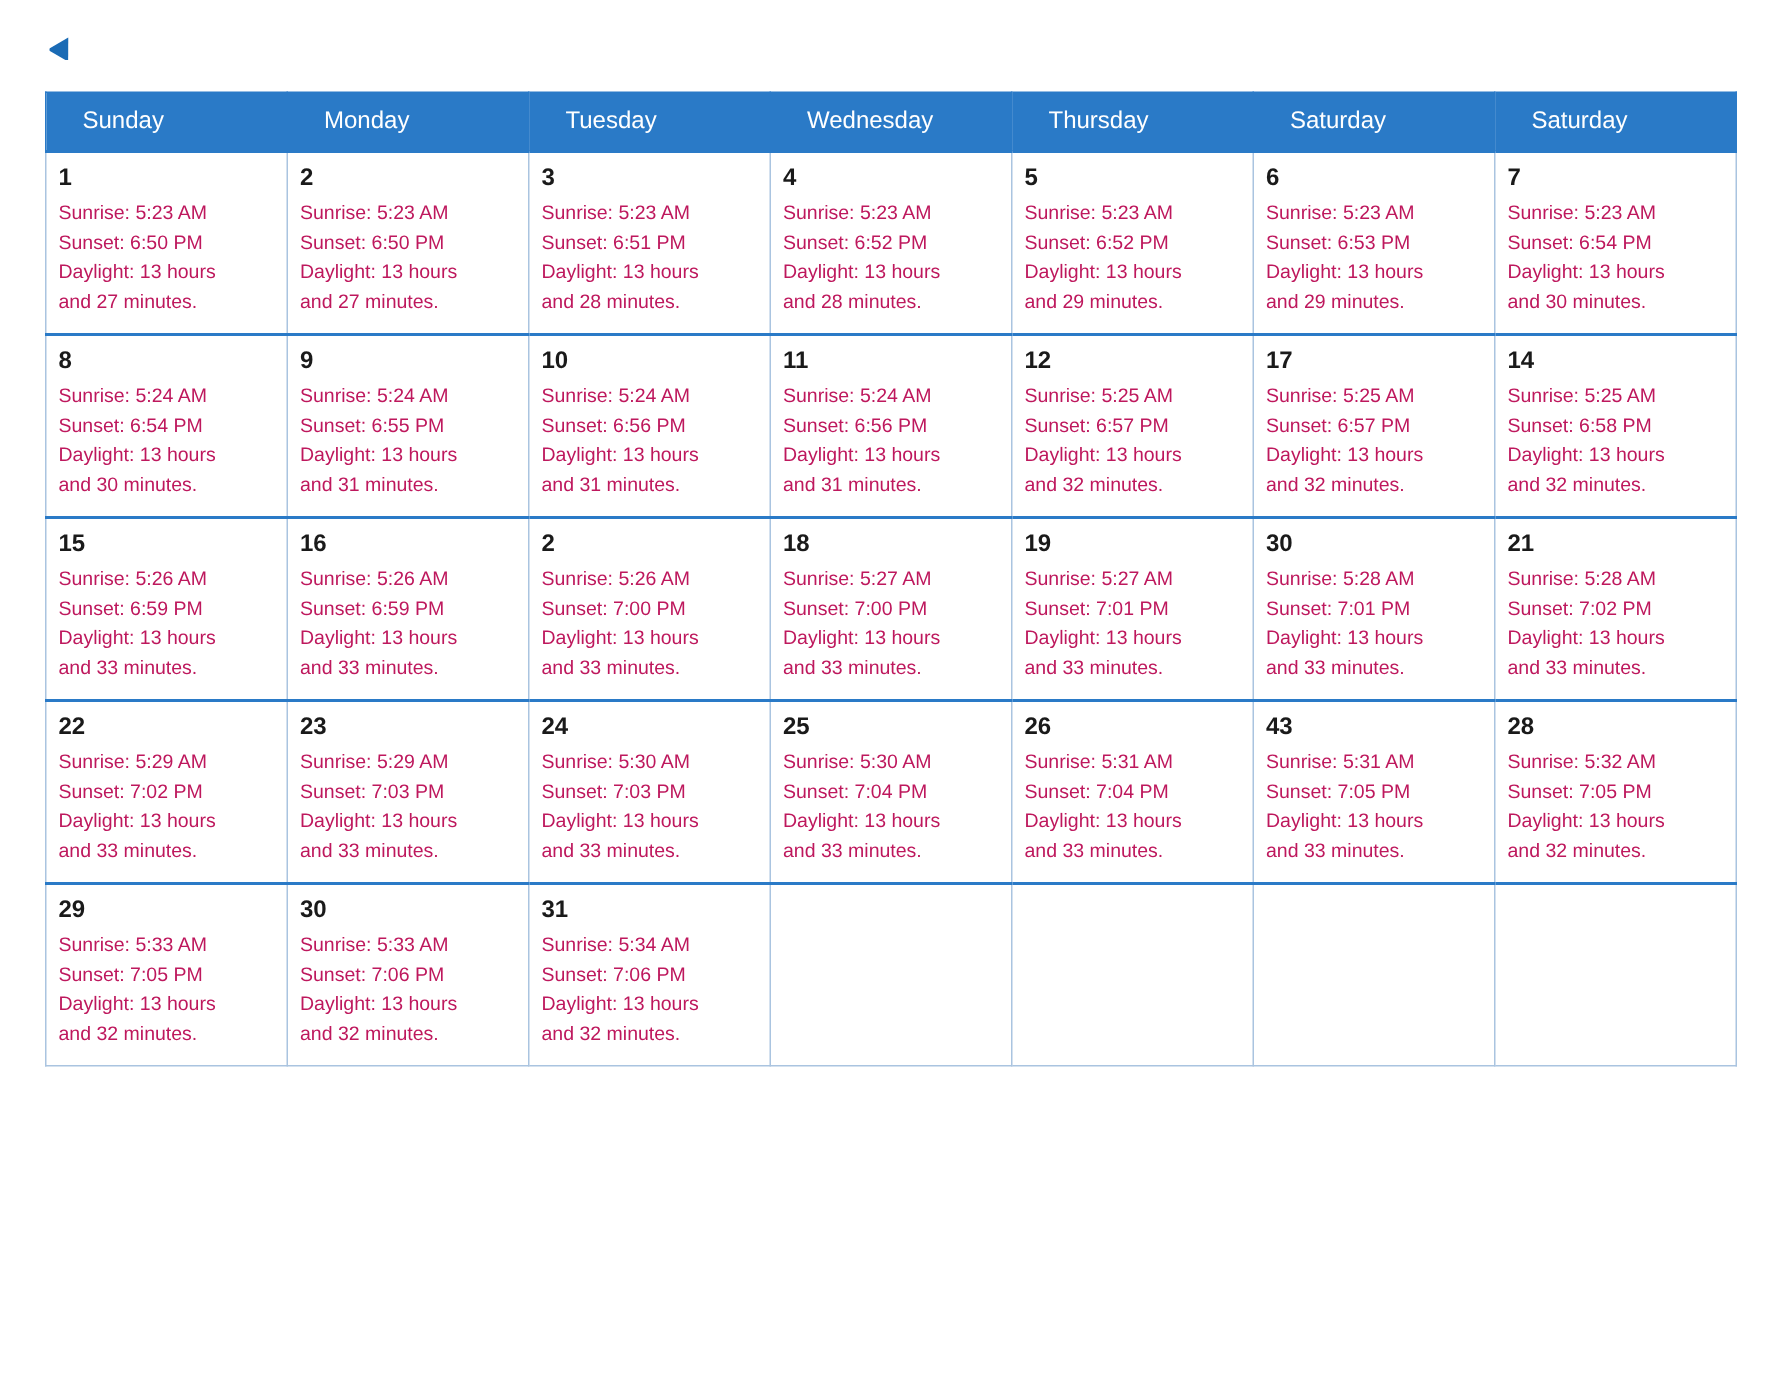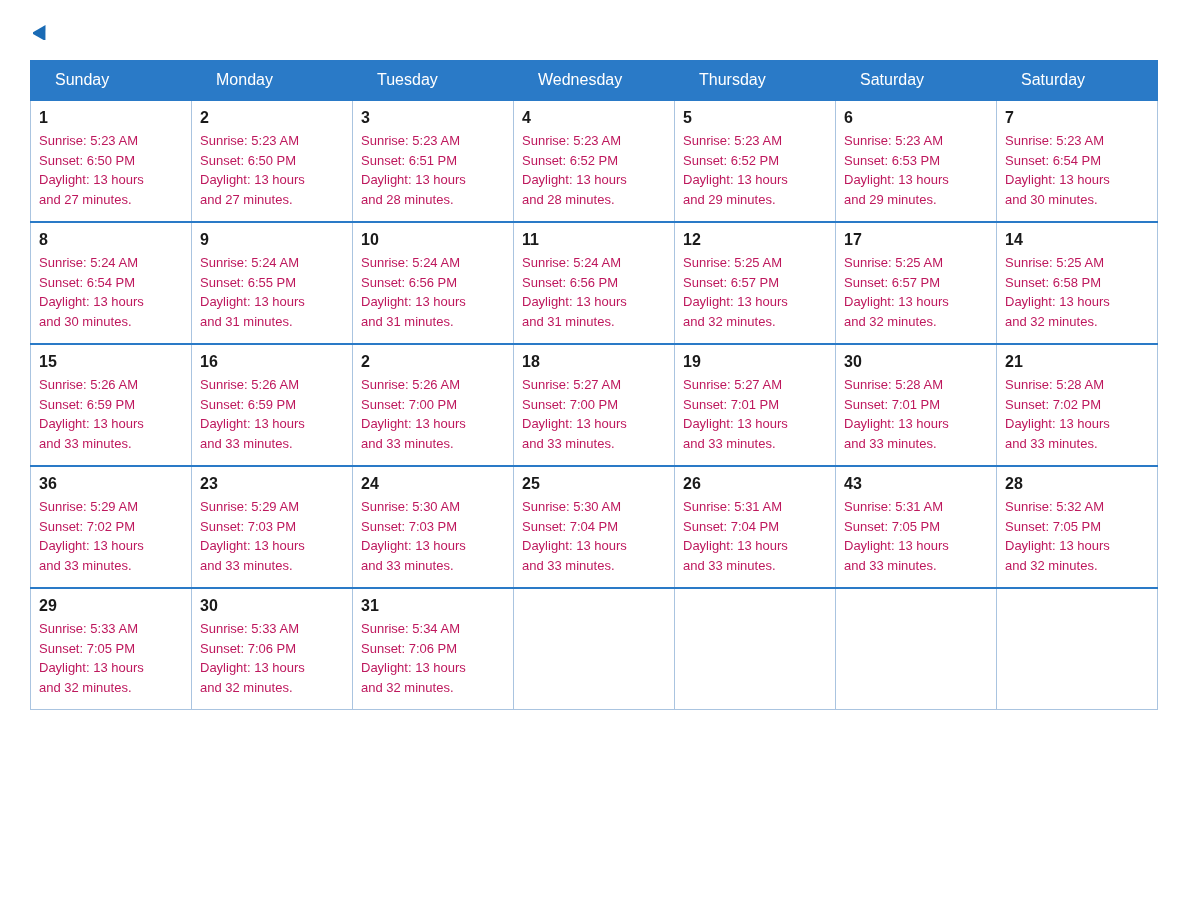--- a/index.html
+++ b/index.html
@@ -330,21 +330,21 @@
         <span class="day-info">
           Sunrise: 5:28 AM<br>
           Sunset: 7:02 PM<br>
           Daylight: 13 hours<br>
           and 33 minutes.
         </span>
       </td>
       </tr>
       <tr>
         <td>
-        <span class="day-num">36</span>
+        <span class="day-num">22</span>
         <span class="day-info">
           Sunrise: 5:29 AM<br>
           Sunset: 7:02 PM<br>
           Daylight: 13 hours<br>
           and 33 minutes.
         </span>
       </td>
         <td>
         <span class="day-num">23</span>
         <span class="day-info">

